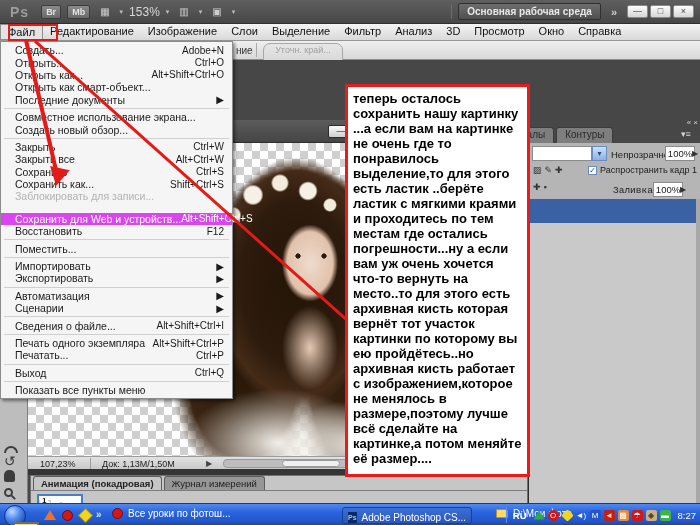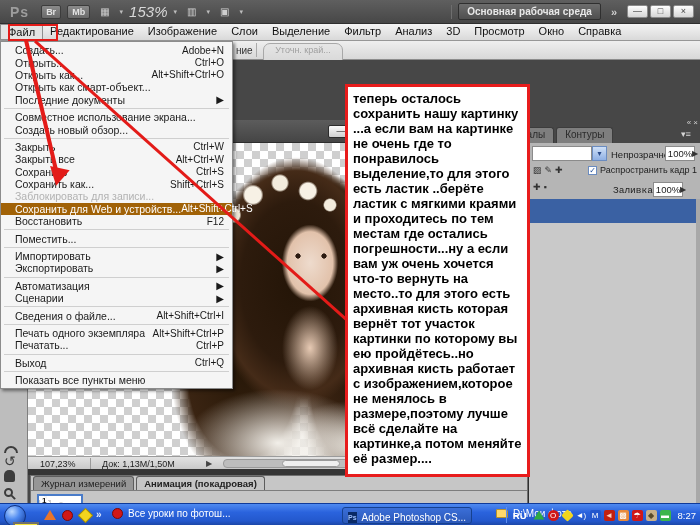--- a/index.html
+++ b/index.html
@@ -9,21 +9,21 @@
 
   
   .appbar { position:absolute; left:0; top:0; width:700px; height:24px;
     background:linear-gradient(#5f5f5f,#474747); border-bottom:1px solid #2e2e2e;
     display:flex; align-items:center; gap:6px; padding:0 4px; }
   .ps-logo { color:#9d9d9d; font-weight:bold; font-size:14px; letter-spacing:1px; padding:0 6px; }
   .ab-btn { background:linear-gradient(#8a8a8a,#6a6a6a); border:1px solid #3c3c3c; border-radius:2px;
     color:#e3e3e3; font-size:9px; font-weight:bold; padding:1px 4px; }
   .ab-ico { color:#cfcfcf; font-size:10px; padding:1px 3px; border:1px solid transparent; }
   .ab-drop { color:#bdbdbd; font-size:7px; }
-  .ab-zoom { color:#d8d8d8; font-size:15px;font-style:italic; }
+  .ab-zoom { color:#d8d8d8; font-size:12px; }
   .ab-sep { width:1px; height:14px; background:#3a3a3a; border-right:1px solid #6e6e6e; }
   .spacer { flex:1; }
   .workspace-btn { background:linear-gradient(#6d6d6d,#4f4f4f); border:1px solid #2f2f2f; border-radius:2px;
     color:#e8e8e8; font-size:10px; font-weight:bold; padding:2px 8px; }
   .chev { color:#d0d0d0; font-size:11px; font-weight:bold; margin:0 4px; }
   .xpwin { display:flex; gap:2px; margin-right:2px; }
   .xpwin span { display:inline-block; width:21px; height:13px; text-align:center; line-height:11px;
     font-size:9px; color:#444; background:linear-gradient(#fdfdfd,#d6d6d6); border:1px solid #8a8a8a; border-radius:2px; }
 
   
@@ -182,21 +182,21 @@
     border:3px solid #e81c1c; z-index:55; padding:4px 5px; overflow:hidden; }
   .notebox p { font-size:13px; line-height:15px; font-weight:bold; color:#000; word-wrap:break-word; }
 
   
   .filemenu { position:absolute; left:0; top:41px; width:233px; background:#f5f5f5;
     border:1px solid #8c8c8c; box-shadow:2px 2px 3px rgba(0,0,0,.45); z-index:30; padding:2px 0; }
   .fm-row { display:flex; justify-content:space-between; align-items:center; height:12.4px;
     padding:0 8px 0 14px; font-size:10.5px; color:#1a1a1a; white-space:nowrap; }
   .fm-row .sc { color:#1a1a1a; font-size:10px; }
   .fm-row.disabled, .fm-row.disabled .sc { color:#b2b2b2; }
-  .fm-row.selected { background:#a16207; color:#fff; }
+  .fm-row.selected { background:#d946ef; color:#fff;margin-top:10px; }
   .fm-row.selected .sc { color:#fff; }
   .fm-sep { height:1px; background:#cfcfcf; margin:2px 3px; }
 
   
   .taskbar { position:absolute; left:0; top:503px; width:700px; height:22px;
     background:linear-gradient(#4f8af0,#2a63dd 40%,#2358cd 80%,#1c47a8);
     border-top:1px solid #0f3a9a; color:#fff; font-size:10px; }
   .start-orb { position:absolute; left:4px; top:1px; width:22px; height:22px; border-radius:50%;
     background:radial-gradient(circle at 35% 28%, #bcd9ff, #4f8af0 40%, #1c47a8 85%);
     border:1px solid #10317e; }
@@ -337,22 +337,22 @@
         <span class="side-arrow fill-arrow">▶</span>
       </div>
       <div class="layer-sel"></div>
       <div class="layers-empty"></div>
       <div class="lp-scrollcol"></div>
 
     </div>
 
     <div class="anim-panel">
       <div class="anim-tabs">
+          <span class="atab act">Анимация (покадровая)</span>
           <span class="atab">Журнал измерений</span>
-          <span class="atab act">Анимация (покадровая)</span>
         </div>
       <div class="anim-tabline"></div>
       <div class="frame-thumb">
         <span class="frame-num">1</span>
 
       </div>
 
     </div>
 
     <div class="toolstrip">

